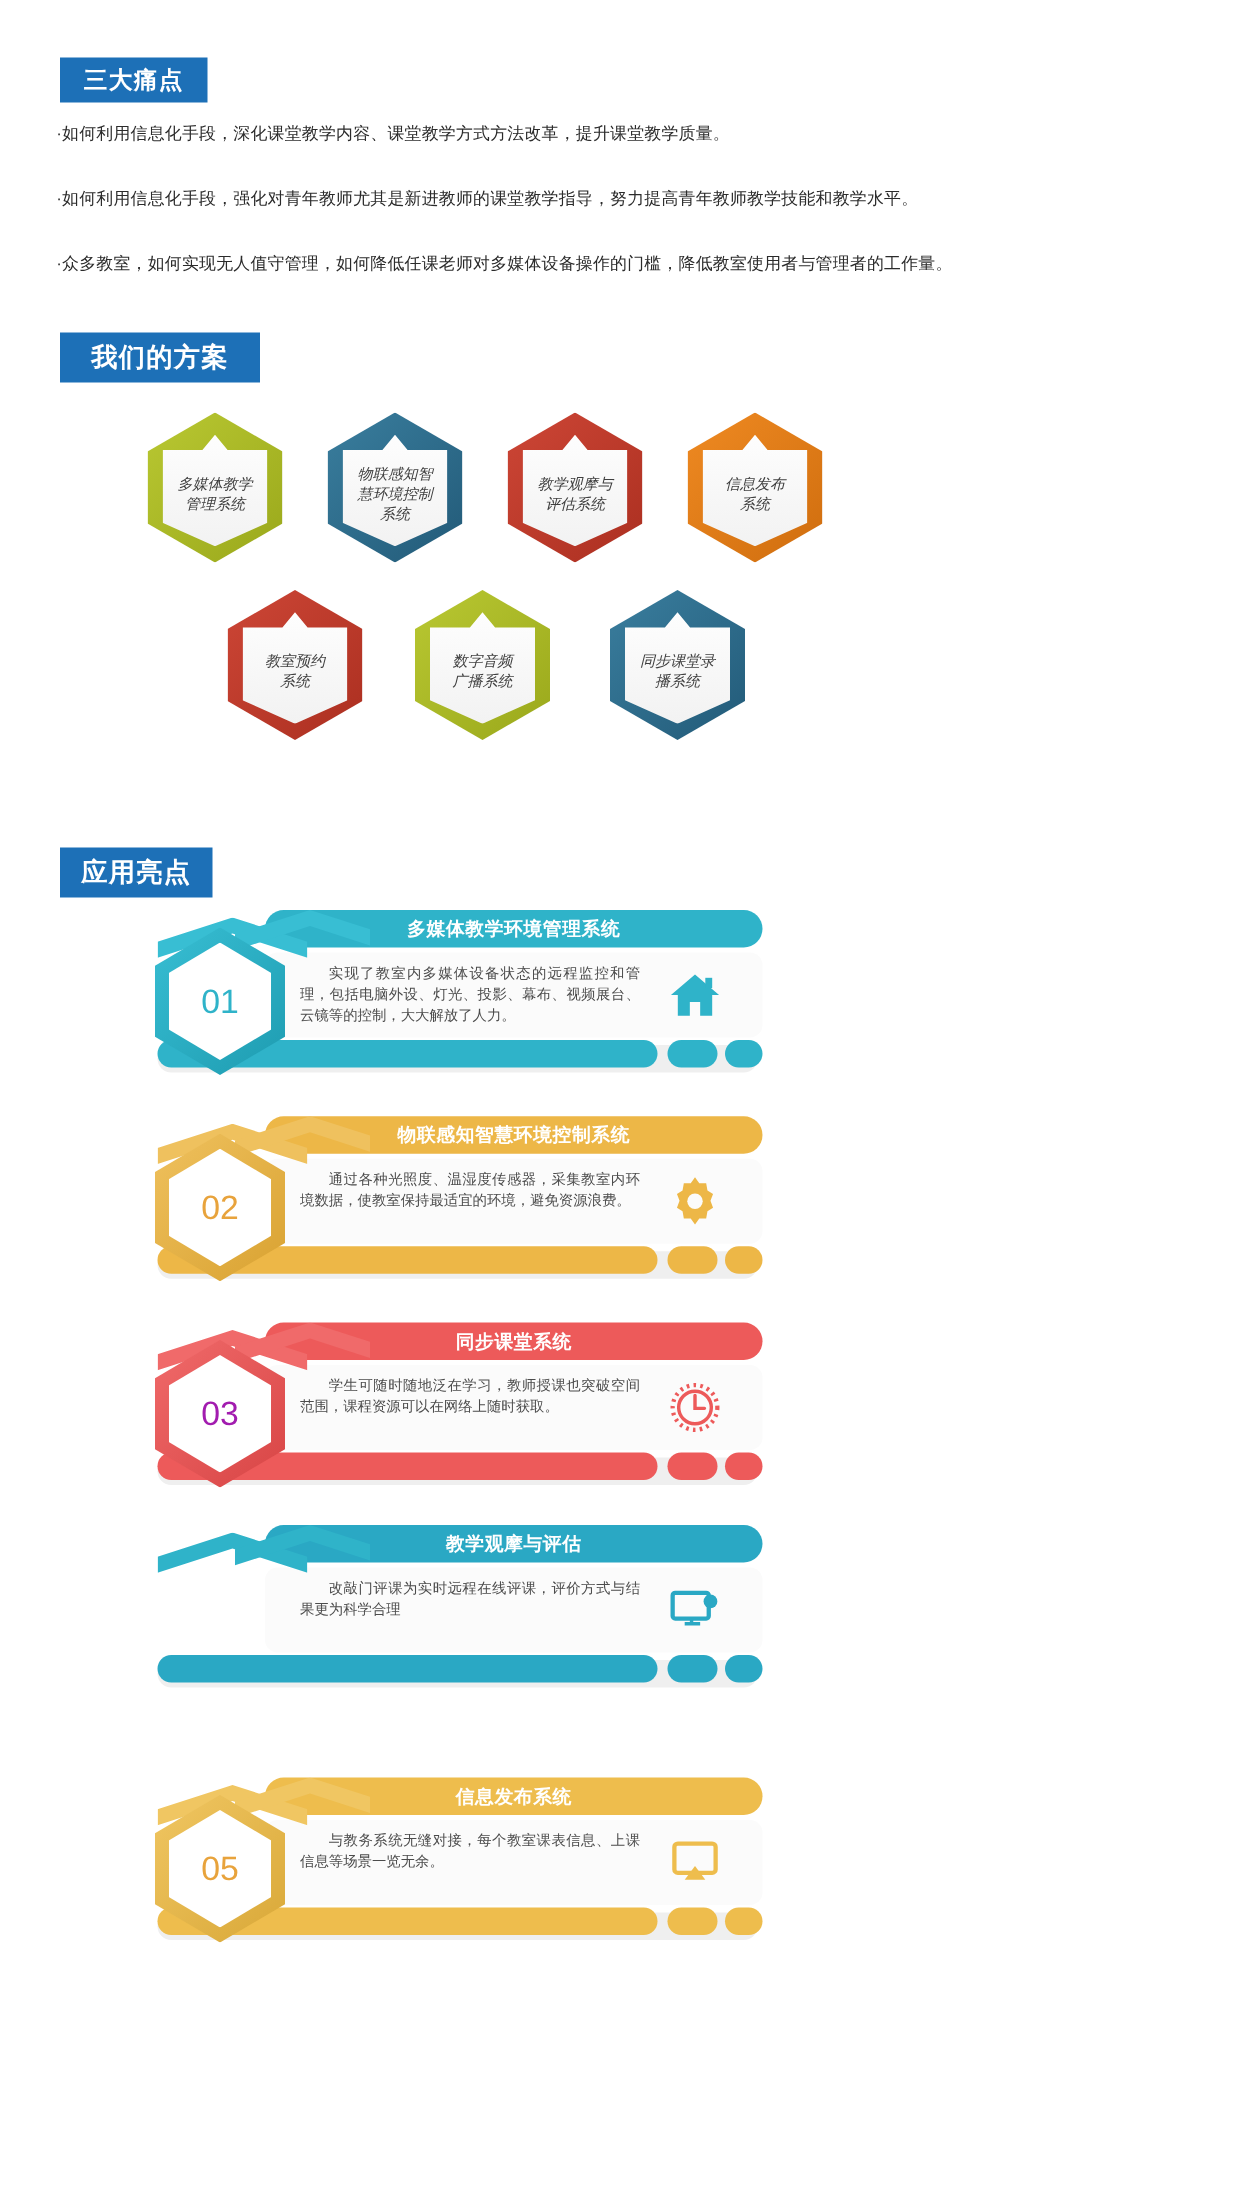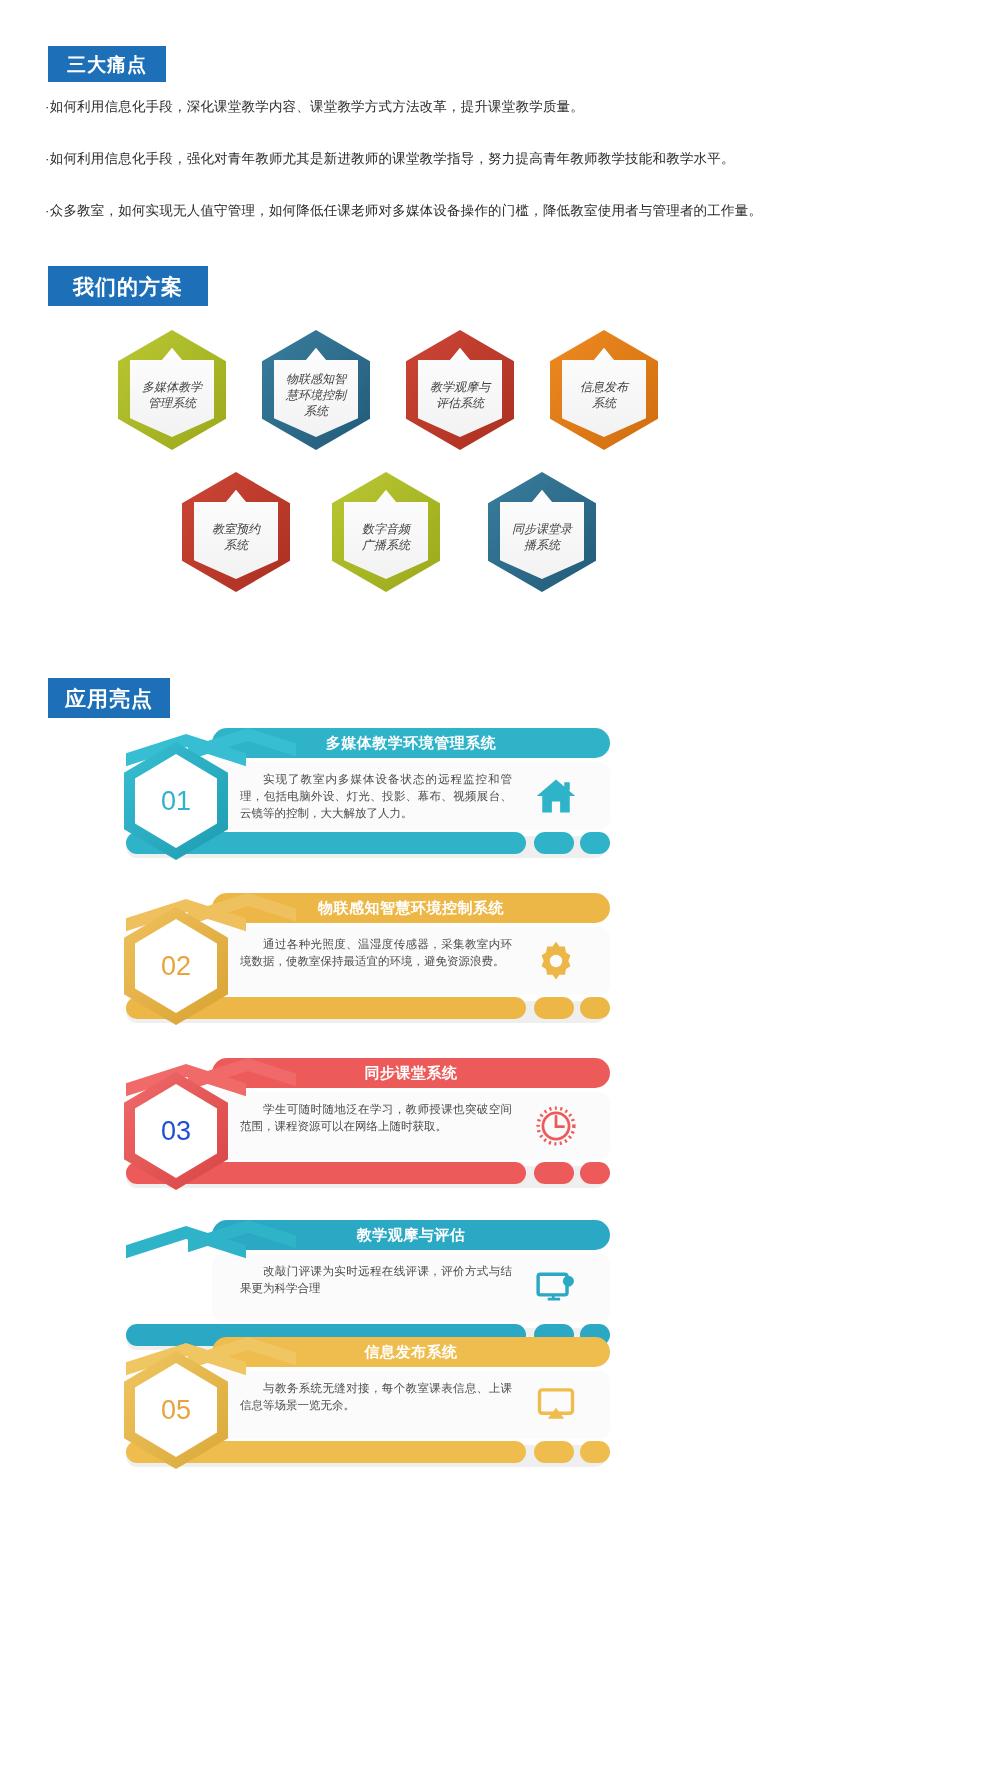--- a/index.html
+++ b/index.html
@@ -289,21 +289,21 @@
     <div class="card-titlebar" style="background:#ed5a5a;">同步课堂系统</div>
     <div class="card-body">
       <div class="card-text">学生可随时随地泛在学习，教师授课也突破空间范围，课程资源可以在网络上随时获取。</div>
     </div>
     <div class="card-bottombar" style="background:#ed5a5a;"></div>
     <div class="pill-a" style="background:#ed5a5a;"></div>
     <div class="pill-b" style="background:#ed5a5a;"></div>
     <div class="chev" style="color:#f06a6a;"></div>
     <div class="num-hex" style="background:linear-gradient(135deg,#f06a6a 0%,#d84545 100%);">
       <div class="num-hex-in">
-        <span class="num-txt" style="color:#1d4ed8;">03</span>
+        <span class="num-txt" style="color:#a21caf;">03</span>
       </div>
     </div>
     <div class="card-icon">
       <svg viewBox="0 0 64 64">
         <circle cx="32" cy="32" r="26" fill="none" stroke="#ed5a5a" stroke-width="5" stroke-dasharray="3 5"></circle>
         <circle cx="32" cy="32" r="19" fill="none" stroke="#ed5a5a" stroke-width="4"></circle>
         <path d="M32 18 v15 h11" fill="none" stroke="#ed5a5a" stroke-width="4" stroke-linecap="round"></path>
       </svg>
     </div>
   </div>
@@ -322,21 +322,21 @@
     <div class="chev" style="color:#2fb3c9;"></div>
     <div class="card-icon">
       <svg viewBox="0 0 64 64">
         <rect x="6" y="12" width="42" height="30" rx="3" fill="none" stroke="#2aa8c4" stroke-width="5"></rect>
         <path d="M20 48 h18 M28 42 v6" stroke="#2aa8c4" stroke-width="4" fill="none"></path>
         <circle cx="50" cy="22" r="8" fill="#2aa8c4"></circle>
       </svg>
     </div>
   </div>
 
-  <div class="card" style="top:1337px;">
+  <div class="card" style="top:1422px;">
     <div class="card-shadowbar"></div>
     <div class="card-titleshadow"></div>
     <div class="card-bodyshadow"></div>
     <div class="card-titlebar" style="background:#eebd4d;">信息发布系统</div>
     <div class="card-body">
       <div class="card-text">与教务系统无缝对接，每个教室课表信息、上课信息等场景一览无余。</div>
     </div>
     <div class="card-bottombar" style="background:#eebd4d;"></div>
     <div class="pill-a" style="background:#eebd4d;"></div>
     <div class="pill-b" style="background:#eebd4d;"></div>

